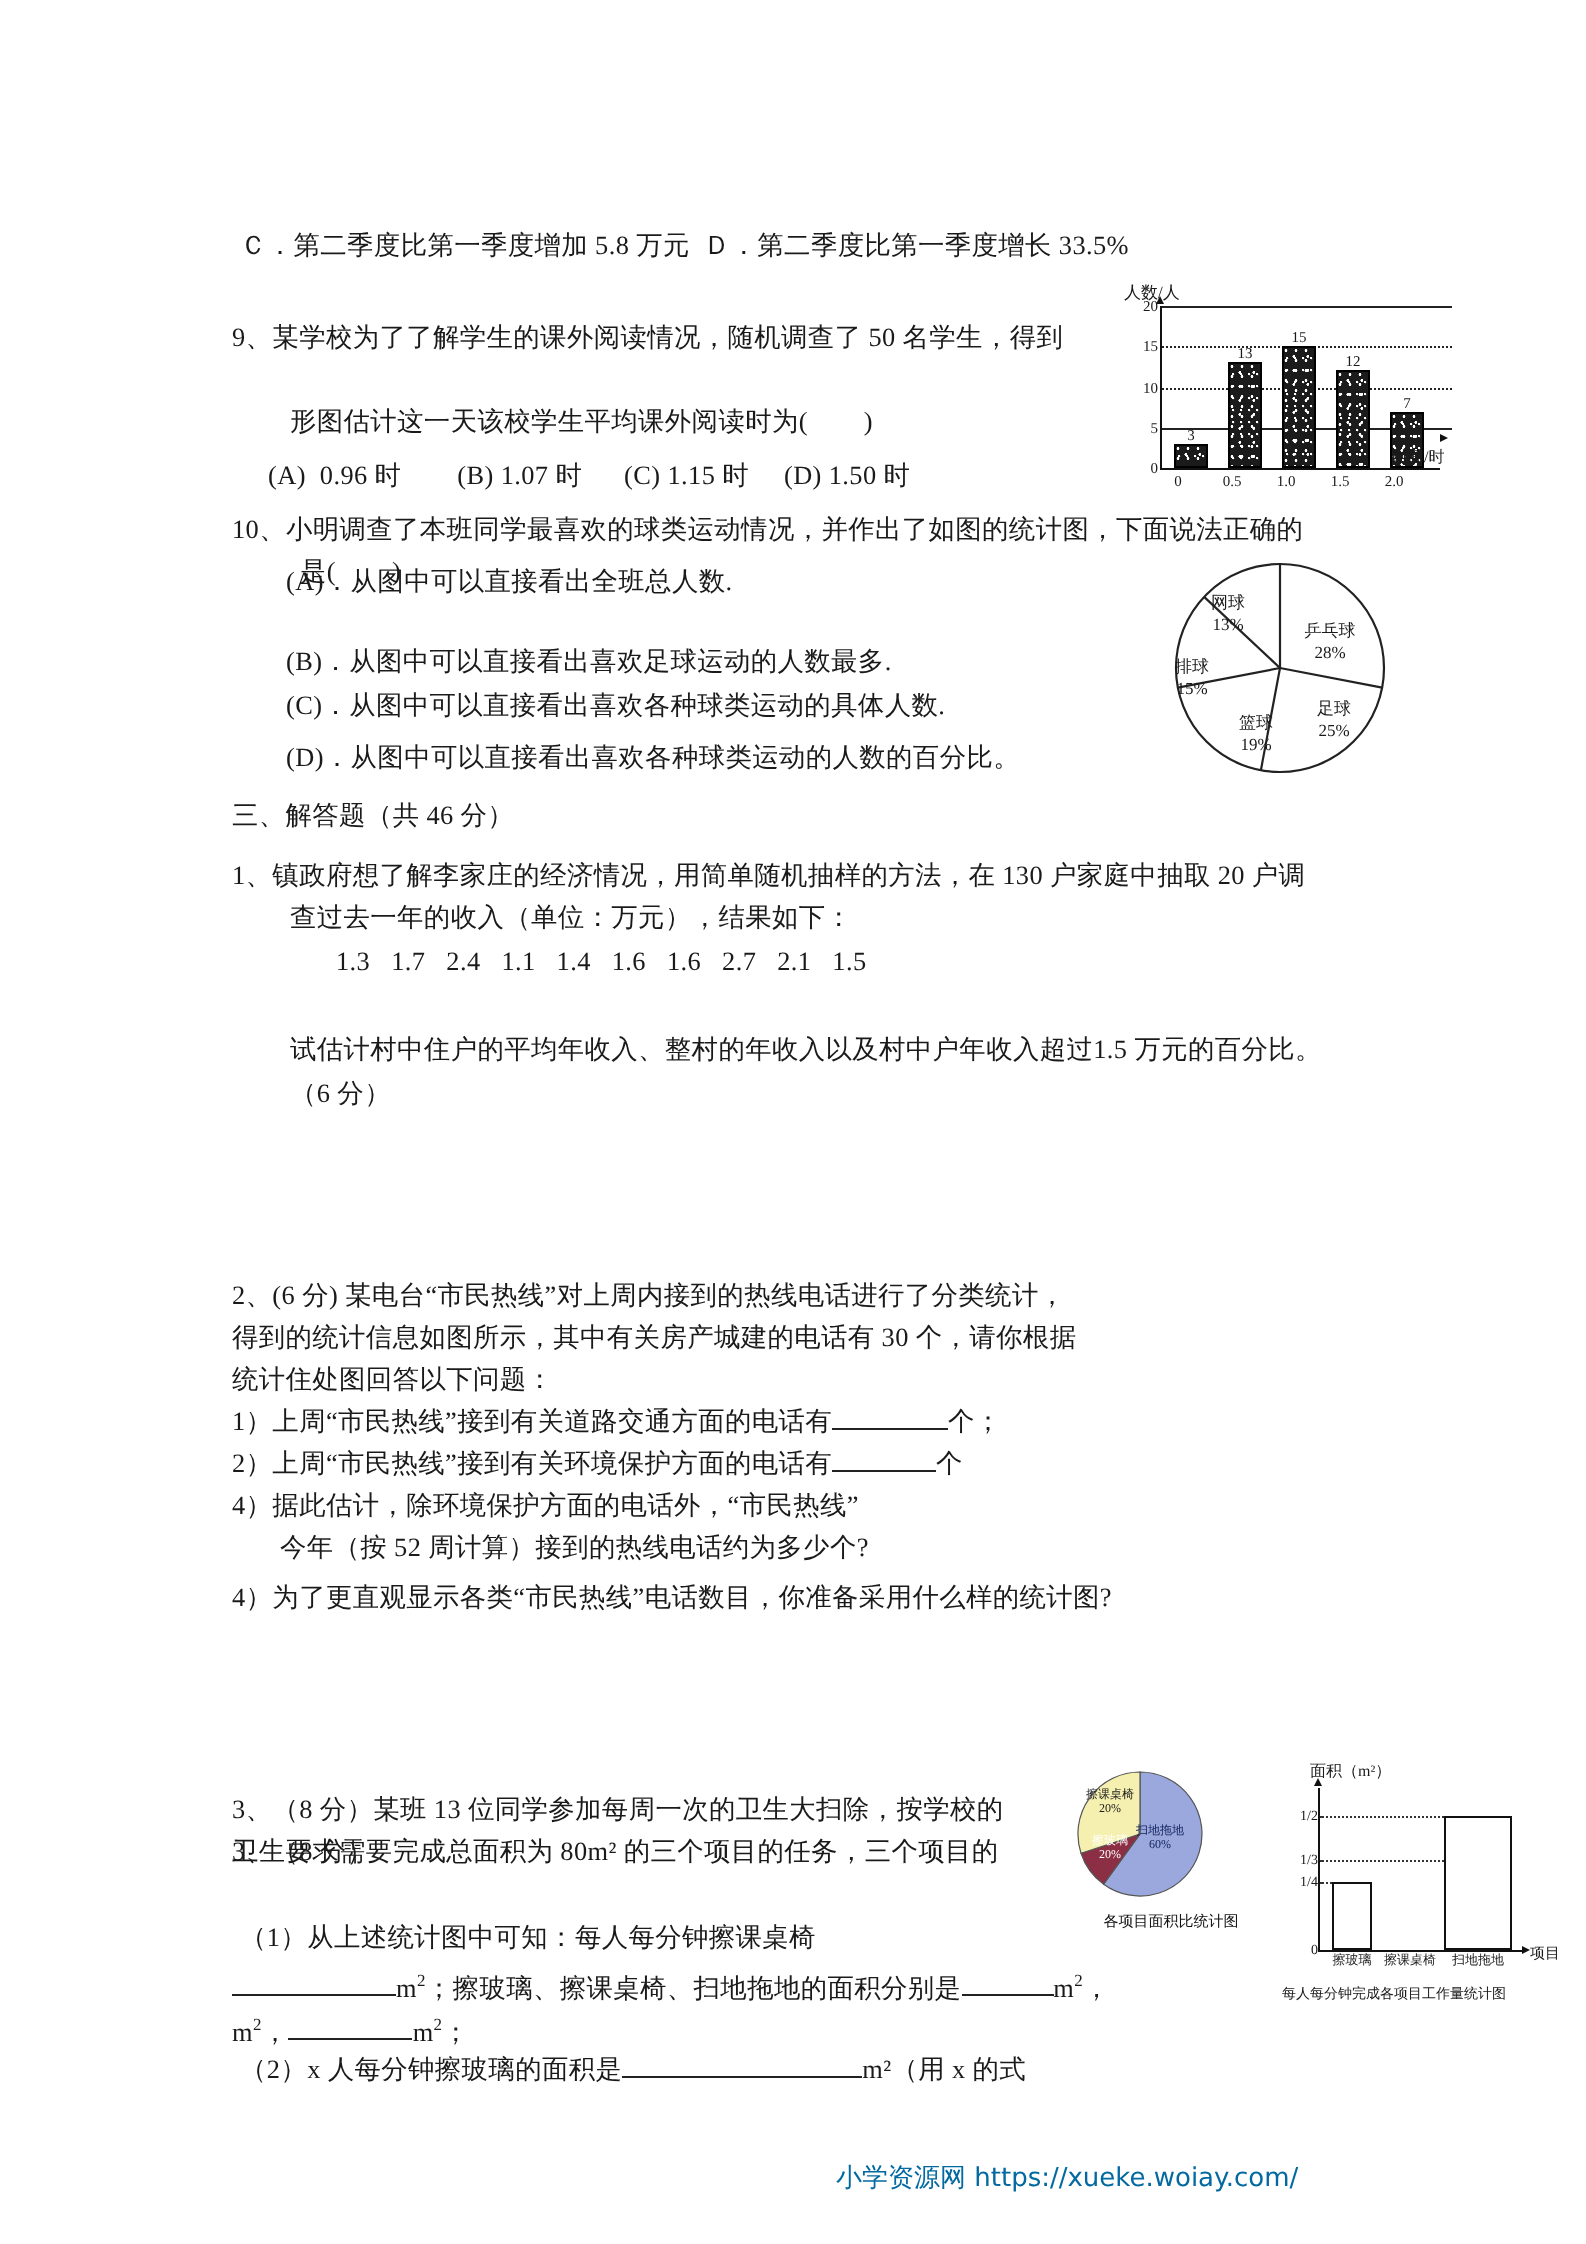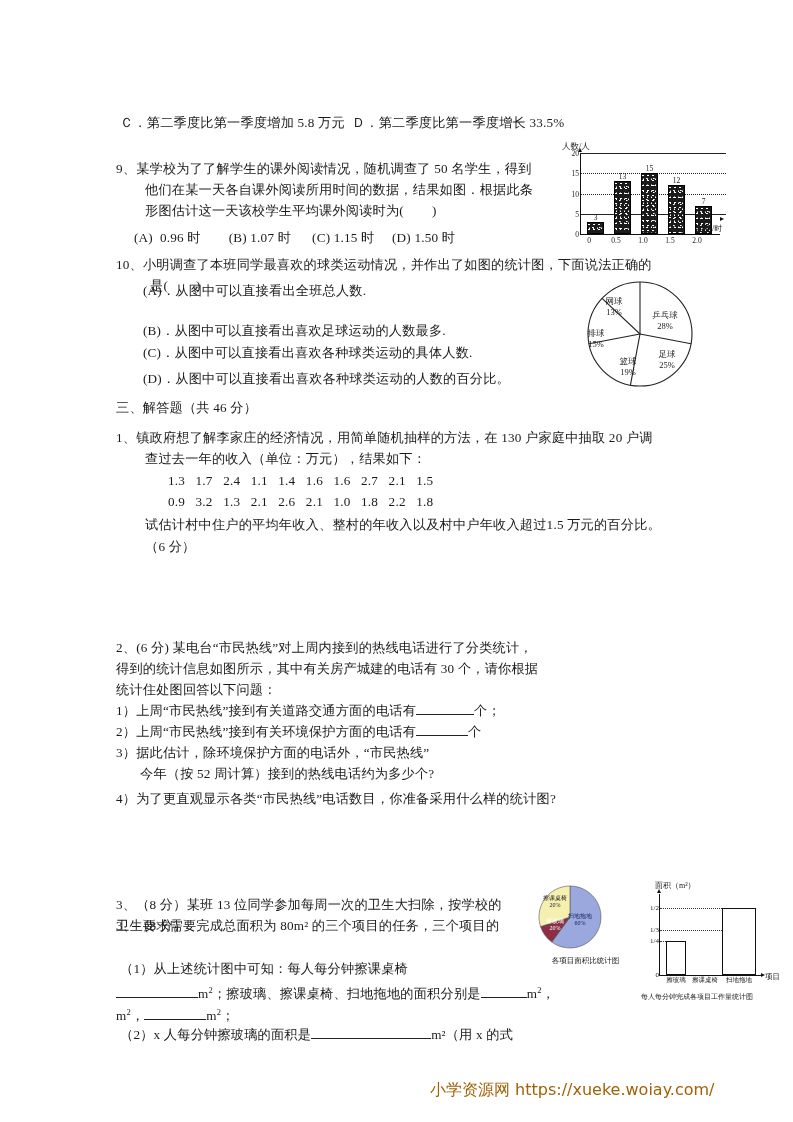--- a/index.html
+++ b/index.html
@@ -181,35 +181,34 @@
     position: absolute; left: 120px; top: 93px; width: 0; height: 0;
     border-left: 4px solid #111; border-top: 2.5px solid transparent; border-bottom: 2.5px solid transparent;
   }
   #q3-bar .arrowy {
     position: absolute; left: 15.5px; top: 9px; width: 0; height: 0;
     border-bottom: 4px solid #111; border-left: 2.5px solid transparent; border-right: 2.5px solid transparent;
   }
 
   
   #watermark {
-    position: absolute; left: 430px; top: 1068px;
-    font-size: 16px; color: #a16207;
+    position: absolute; left: 418px; top: 1068px;
+    font-size: 13px; color: #0369a1;
     font-family: "DejaVu Sans", sans-serif;
     white-space: nowrap;
   }
 </style>
 </head>
 <body>
 
 <div class="page">
 
   <div class="tx" style="left:120px; top:100px;"><span>Ｃ．第二季度比第一季度增加 5.8 万元</span>&nbsp;&nbsp;<span>Ｄ．第二季度比第一季度增长 33.5%</span></div>
 
   <div class="tx" style="left:116px; top:146px;">9、某学校为了了解学生的课外阅读情况，随机调查了 50 名学生，得到</div>
-  <div class="tx" style="left:145px; top:167px;">他们在某一天各自课外阅读所用时间的数据，结果如图．根据此条</div>
   <div class="tx" style="left:145px; top:188px;">形图估计这一天该校学生平均课外阅读时为(        )</div>
   <div class="tx" style="left:134px; top:215px;">(A)  0.96 时        (B) 1.07 时      (C) 1.15 时     (D) 1.50 时</div>
 
   <div id="q9-chart">
     <div class="cap">人数/人</div>
     <div class="arrowy"></div>
     <div class="arrowx"></div>
     <div id="q9-plot">
       <div class="solidline" style="top:0%;"></div>
       <div class="gridline" style="top:25%;"></div>
@@ -272,30 +271,29 @@
     <div class="pie-lbl" style="left:68px; top:88px;"><span>篮球</span><br><span>19%</span></div>
     <div class="pie-lbl" style="left:36px; top:60px;"><span>排球</span><br><span>15%</span></div>
     <div class="pie-lbl" style="left:54px; top:28px;"><span>网球</span><br><span>13%</span></div>
   </div>
 
   <div class="tx" style="left:116px; top:385px;">三、解答题（共 46 分）</div>
 
   <div class="tx" style="left:116px; top:415px;">1、镇政府想了解李家庄的经济情况，用简单随机抽样的方法，在 130 户家庭中抽取 20 户调</div>
   <div class="tx" style="left:145px; top:436px;">查过去一年的收入（单位：万元），结果如下：</div>
   <div class="tx" style="left:168px; top:458px;">1.3   1.7   2.4   1.1   1.4   1.6   1.6   2.7   2.1   1.5</div>
-  <div class="tx" style="left:168px; top:479px;">0.9   3.2   1.3   2.1   2.6   2.1   1.0   1.8   2.2   1.8</div>
   <div class="tx" style="left:145px; top:502px;">试估计村中住户的平均年收入、整村的年收入以及村中户年收入超过1.5 万元的百分比。</div>
   <div class="tx" style="left:145px; top:524px;">（6 分）</div>
 
   <div class="tx" style="left:116px; top:625px;">2、(6 分) 某电台“市民热线”对上周内接到的热线电话进行了分类统计，</div>
   <div class="tx" style="left:116px; top:646px;">得到的统计信息如图所示，其中有关房产城建的电话有 30 个，请你根据</div>
   <div class="tx" style="left:116px; top:667px;">统计住处图回答以下问题：</div>
   <div class="tx" style="left:116px; top:688px;"><span>1）上周“市民热线”接到有关道路交通方面的电话有</span><span class="blank" style="width:58px;"></span><span>个；</span></div>
   <div class="tx" style="left:116px; top:709px;"><span>2）上周“市民热线”接到有关环境保护方面的电话有</span><span class="blank" style="width:52px;"></span><span>个</span></div>
-  <div class="tx" style="left:116px; top:730px;">3）据此估计，除环境保护方面的电话外，“市民热线”</div>
+  <div class="tx" style="left:116px; top:730px;">4）据此估计，除环境保护方面的电话外，“市民热线”</div>
   <div class="tx" style="left:140px; top:751px;">今年（按 52 周计算）接到的热线电话约为多少个?</div>
   <div class="tx" style="left:116px; top:776px;">4）为了更直观显示各类“市民热线”电话数目，你准备采用什么样的统计图?</div>
 
 
   <div class="tx" style="left:116px; top:882px;">3、（8 分）某班 13 位同学参加每周一次的卫生大扫除，按学校的</div>
   <div class="tx" style="left:116px; top:903px;">3、（8 分）</div>
 
   <div class="tx" style="left:116px; top:903px;">卫生要求需要完成总面积为 80m² 的三个项目的任务，三个项目的</div>
   <div class="tx" style="left:120px; top:946px;">（1）从上述统计图中可知：每人每分钟擦课桌椅</div>
   <div class="tx" style="left:116px; top:968px;"><span class="blank" style="width:82px;"></span><span>m</span><span class="sup">2</span><span>；擦玻璃、擦课桌椅、扫地拖地的面积分别是</span><span class="blank" style="width:46px;"></span><span>m</span><span class="sup">2</span>，</div>

